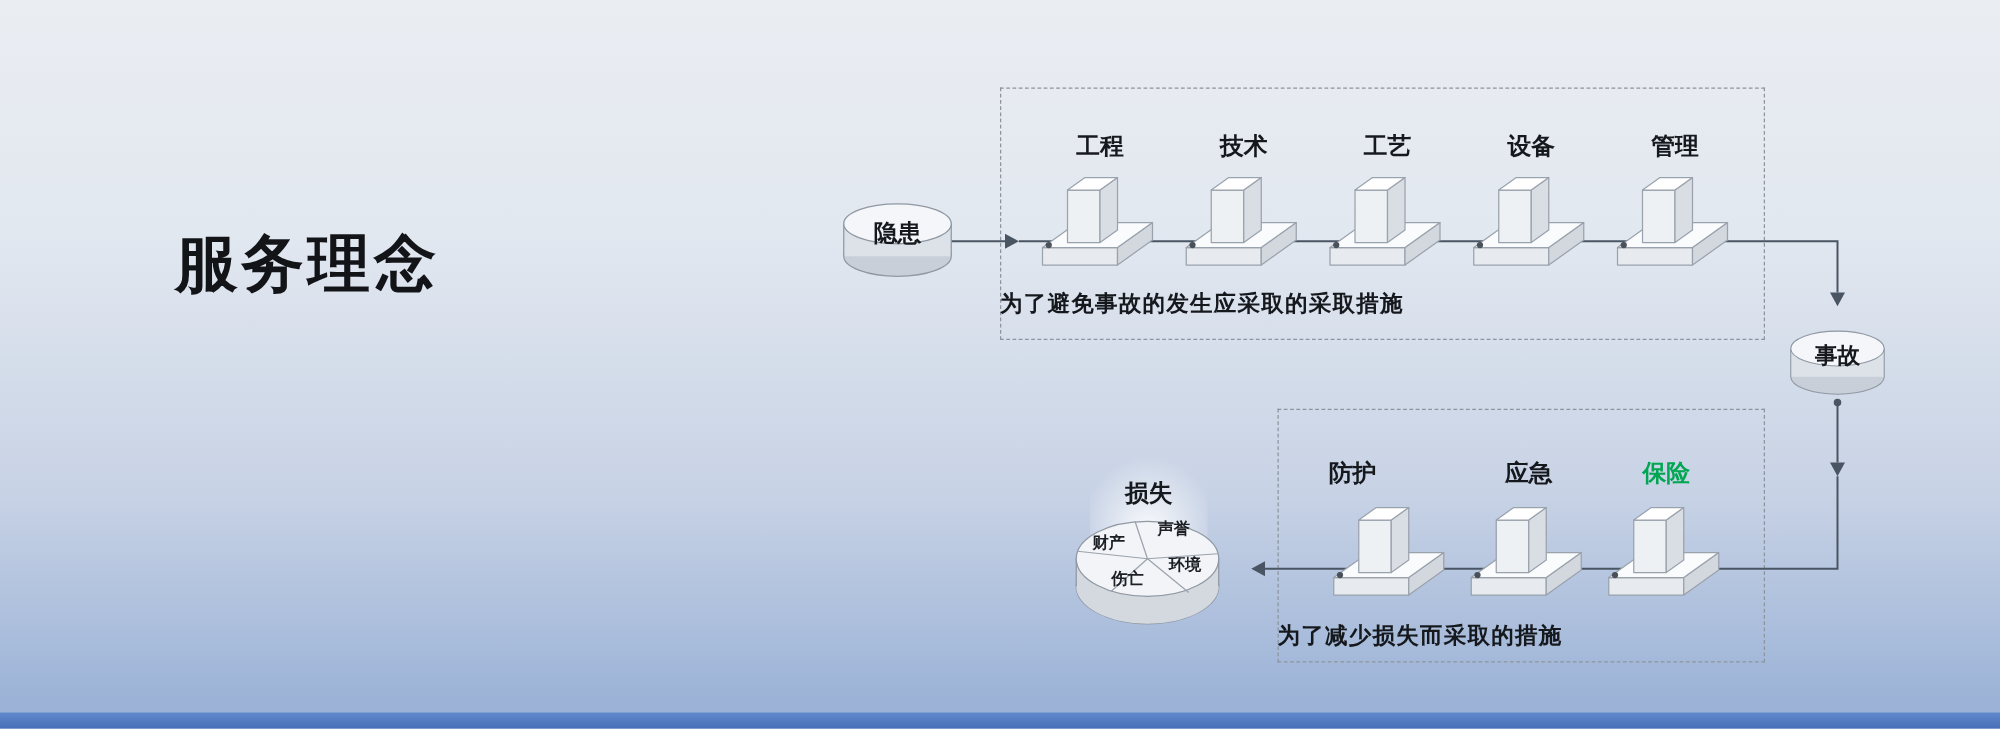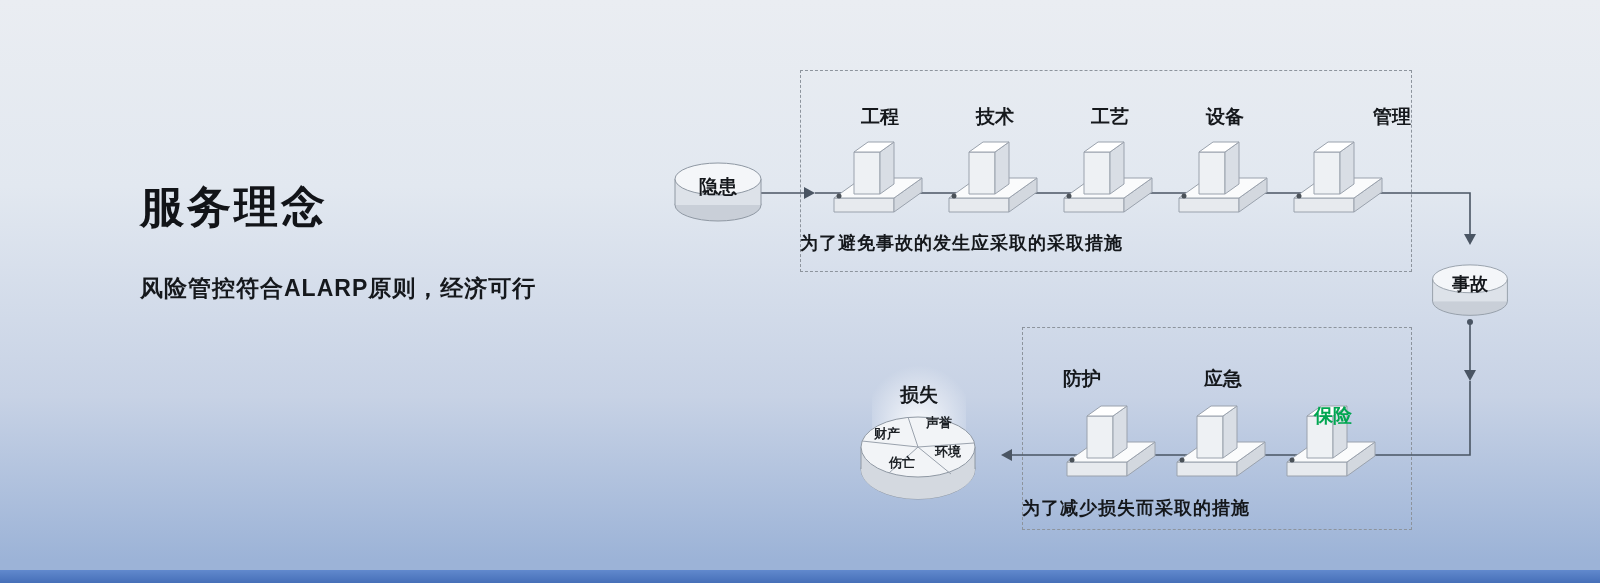--- a/index.html
+++ b/index.html
@@ -10,21 +10,21 @@
     position: relative; width: 1600px; height: 583px;
     background: linear-gradient(180deg, #eaedf2 0%, #e2e8f0 32%, #c7d2e5 68%, #9cb3d7 96%, #9cb3d7 100%);
   }
   .bottom-bar {
     position: absolute; left: 0; bottom: 0; width: 100%; height: 13px;
     background: linear-gradient(180deg, #6189cd 0%, #466fb8 100%);
   }
 
   
   .left-panel { position: absolute; left: 140px; top: 178px; width: 520px; }
-  .page-title { font-size: 44px; font-weight: 900; letter-spacing: 3px; color: #121418; }
+  .page-title { font-size: 50px; font-weight: 900; letter-spacing: 3px; color: #121418; }
   .page-subtitle { margin-top: 36px; font-size: 23px; font-weight: 600; letter-spacing: 1px; }
   .expectations { margin-top: 48px; }
   .expectations div { font-size: 22px; font-weight: 700; line-height: 40px; letter-spacing: 1px; }
 
   
   .connectors { position: absolute; left: 0; top: 0; z-index: 1; }
   .dashed-box { position: absolute; border: 1.6px dashed #8d949d; z-index: 0; }
   .box-prevention { left: 800px; top: 70px; width: 612px; height: 202px; }
   .box-mitigation { left: 1022px; top: 327px; width: 390px; height: 203px; }
   .box-caption {
@@ -32,21 +32,21 @@
     font-size: 18px; font-weight: 700; color: #15181c; letter-spacing: 1px;
   }
   .caption-prevention { left: 800px; top: 231px; width: 612px; }
   .caption-mitigation { left: 1022px; top: 496px; width: 390px; }
 
   .shape { position: absolute; z-index: 2; }
   .shape-label {
     position: absolute; z-index: 4; text-align: center;
     font-size: 19px; font-weight: 700; color: #15181c;
   }
-  .label-green { color: #00a651; margin-top: 37px; }
+  .label-green { color: #00a651; }
 
   .glow {
     position: absolute; z-index: 1; left: 872px; top: 336px; width: 94px; height: 108px;
     background: radial-gradient(60% 58% at 50% 85%, rgba(255,255,255,0.95) 0%, rgba(255,255,255,0.0) 100%);
   }
 
   .pie-slice-label { font-size: 13px; font-weight: 700; fill: #1c2025; }
 </style>
 </head>
 <body>
@@ -91,21 +91,20 @@
       <polygon points="1464,370 1476,370 1470,381"></polygon>
       <polygon points="1012,449 1001,455 1012,461"></polygon>
     </g>
   </svg>
 
   <div class="dashed-box box-prevention"></div>
   <div class="dashed-box box-mitigation"></div>
 
   <div class="left-panel">
     <div class="page-title">服务理念</div>
-    <div class="page-subtitle">风险管控符合ALARP原则，经济可行</div>
   </div>
 
   <svg class="shape" style="left:672px;top:160px" width="92" height="66">
       <use href="#sym-cylinder"></use>
     </svg>
   <div class="shape-label" style="left:672px;top:174px;width:92px">隐患</div>
 
   <div class="shape-label" style="left:832px;top:104px;width:96px">工程</div>
   <svg class="shape" style="left:832px;top:134px" width="96" height="92">
       <use href="#sym-barrier"></use>
@@ -119,21 +118,21 @@
   <div class="shape-label" style="left:1062px;top:104px;width:96px">工艺</div>
   <svg class="shape" style="left:1062px;top:134px" width="96" height="92">
       <use href="#sym-barrier"></use>
     </svg>
 
   <div class="shape-label" style="left:1177px;top:104px;width:96px">设备</div>
   <svg class="shape" style="left:1177px;top:134px" width="96" height="92">
       <use href="#sym-barrier"></use>
     </svg>
 
-  <div class="shape-label" style="left:1344px;top:104px;width:96px">管理</div>
+  <div class="shape-label" style="left:1292px;top:104px;width:96px">管理</div>
   <svg class="shape" style="left:1292px;top:134px" width="96" height="92">
       <use href="#sym-barrier"></use>
     </svg>
 
   <div class="box-caption caption-prevention">为了避免事故的发生应采取的采取措施</div>
 
   <svg class="shape" style="left:1430px;top:262px" width="80" height="58">
       <use href="#sym-cylinder"></use>
     </svg>
   <div class="shape-label" style="left:1430px;top:272px;width:80px;font-size:18px">事故</div>

